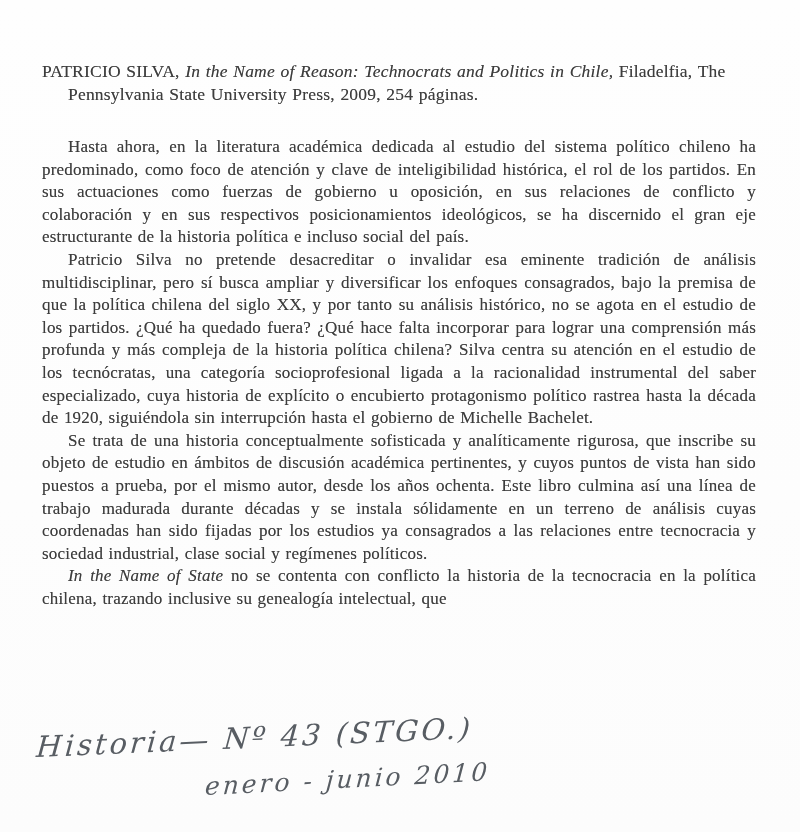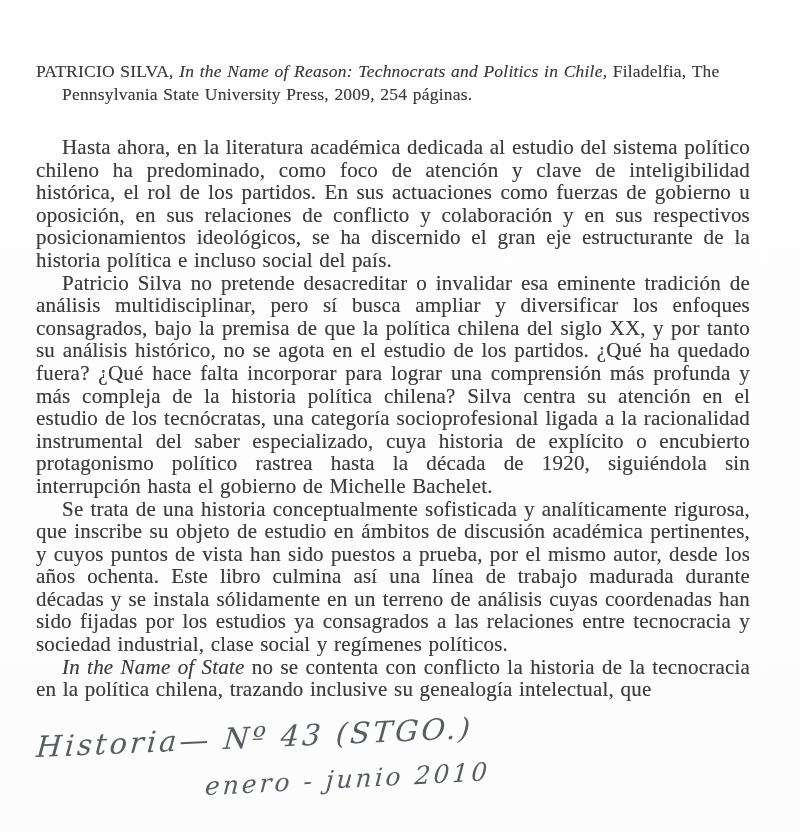--- a/index.html
+++ b/index.html
@@ -16,39 +16,39 @@
     position: relative;
     width: 800px;
     height: 832px;
     background: linear-gradient(180deg, #fefefe 0%, #fdfdfd 60%, #fcfcfc 100%);
     font-family: "Liberation Serif", serif;
     color: #3d3d3d;
   }
   
   .scan {
     position: absolute;
-    left: 36px;
+    left: 42px;
     top: 60px;
     width: 714px;
     filter: blur(0.4px);
     text-shadow: 0 0 0.5px rgba(70,70,70,0.55);
   }
   .ref {
     margin: 0 0 30px 0;
     font-size: 17.5px;
     line-height: 23px;
     letter-spacing: 0.2px;
     word-spacing: 1px;
     text-align: left;
     padding-left: 26px;
     text-indent: -26px;
   }
   .body-par {
     margin: 0;
-    font-size: 21px;
+    font-size: 17px;
     line-height: 22.6px;
     letter-spacing: 0.2px;
     word-spacing: 1px;
     text-align: justify;
     text-indent: 26px;
   }
   .italic {
     font-style: italic;
   }
   

